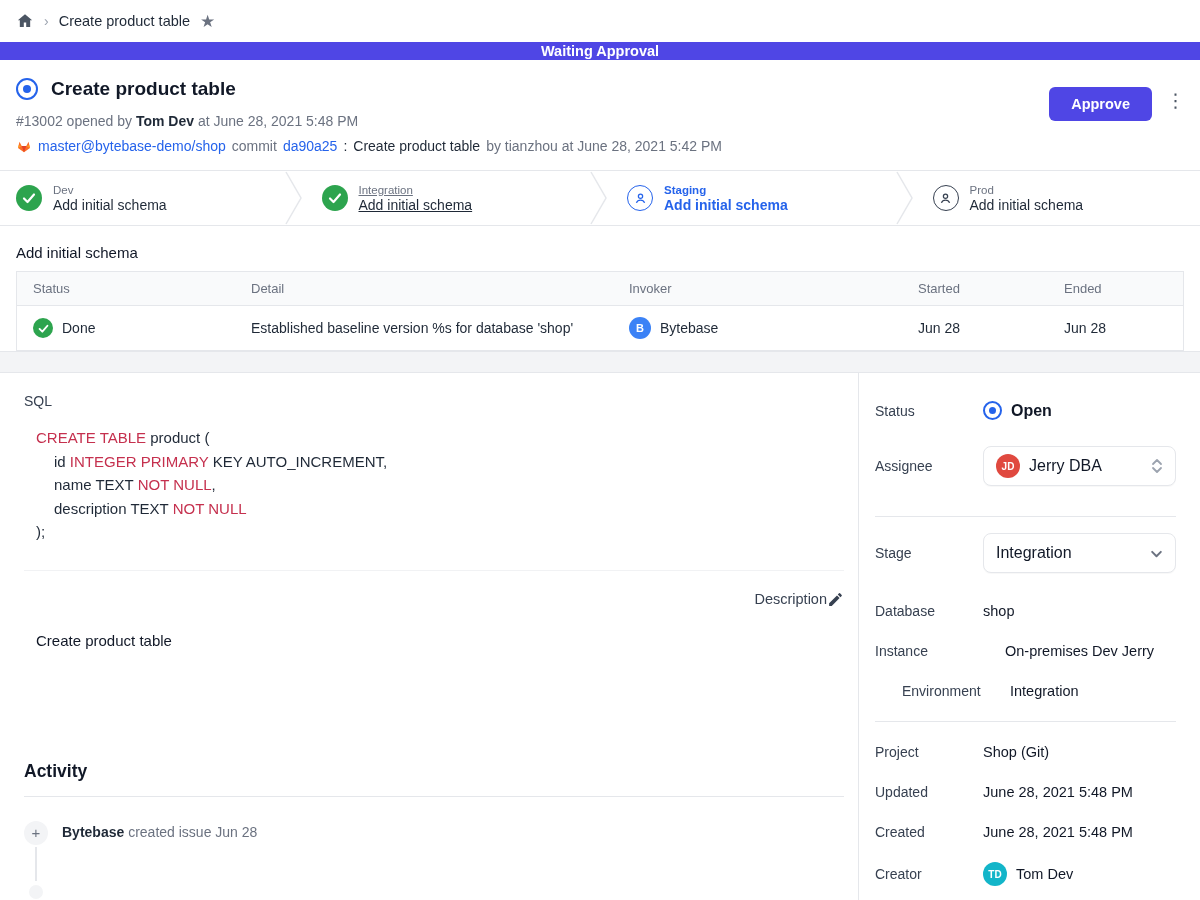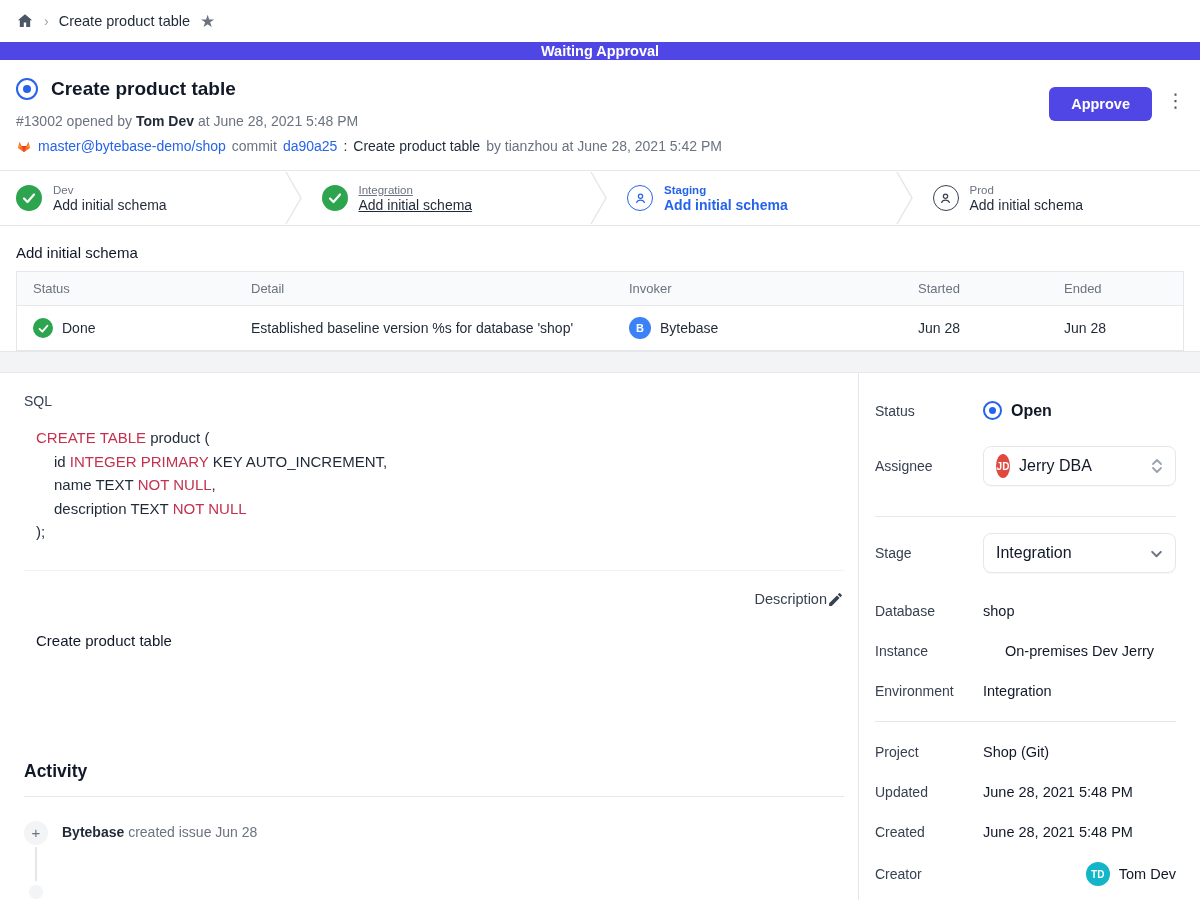--- a/index.html
+++ b/index.html
@@ -53,21 +53,21 @@
   .t-row { display:grid; grid-template-columns:218px 378px 289px 146px 1fr; align-items:center; }
   .t-head { background:#f9fafb; border-bottom:1px solid #e5e7eb; }
   .t-head > div { font-size:13px; color:#6b7280; padding:9px 16px; }
   .t-body > div { font-size:14px; color:#1f2937; padding:11px 16px; }
   .cell-status { display:flex; align-items:center; gap:9px; }
   .check-sm { width:20px; height:20px; border-radius:50%; background:var(--success); display:flex; align-items:center; justify-content:center; }
   .check-sm svg { width:11px; height:11px; }
   .invoker { display:flex; align-items:center; gap:9px; }
   .avatar { border-radius:50%; color:#fff; display:flex; align-items:center; justify-content:center; font-weight:700; flex:0 0 auto; }
   .av-b { width:22px; height:22px; background:var(--avatar-blue); font-size:11px; }
-  .av-jd { width:14px; height:24px; background:var(--avatar-red); font-size:10px; }
+  .av-jd { width:24px; height:24px; background:var(--avatar-red); font-size:10px; }
   .av-td { width:24px; height:24px; background:var(--avatar-teal); font-size:10px; }
 
   .gray-band { height:22px; background:#f3f4f6; border-top:1px solid #e5e7eb; border-bottom:1px solid #e5e7eb; flex:0 0 auto; }
 
   
   .lower { flex:1 1 auto; display:flex; overflow:hidden; }
   .main { flex:1 1 auto; padding:20px 14px 0 24px; position:relative; }
   .sidebar { width:342px; flex:0 0 auto; border-left:1px solid #e5e7eb; padding:20px 24px 0 16px; }
 
   .sql-label { font-size:14px; color:#374151; }
@@ -94,21 +94,21 @@
   .sb-row { display:grid; grid-template-columns:108px 1fr; align-items:center; }
   .sb-label { font-size:14px; color:#374151; }
   .sb-value { font-size:14.5px; color:#111827; font-weight:500; }
   .status-val { display:flex; align-items:center; gap:9px; font-size:16px; font-weight:600; color:#111827; }
   .open-icon-sm { width:19px; height:19px; border:2px solid var(--link); border-radius:50%; position:relative; }
   .open-icon-sm::after { content:""; position:absolute; left:50%; top:50%; width:7px; height:7px; margin:-3.5px 0 0 -3.5px; border-radius:50%; background:var(--link); }
   .select-box { height:40px; border:1px solid #e5e7eb; border-radius:8px; background:#fff; display:flex; align-items:center; gap:9px; padding:0 12px; cursor:pointer; box-shadow:0 1px 1px rgba(0,0,0,.03); }
   .select-box .grow { flex:1; font-size:16px; color:#111827; }
   .caret { color:#9ca3af; }
   .sb-hr { height:1px; background:#e5e7eb; }
-  .with-av { display:flex; align-items:center; gap:9px;justify-content:flex-end; }
+  .with-av { display:flex; align-items:center; gap:9px; }
 </style>
 </head>
 <body>
 
 <div class="app">
 
   <div class="crumbbar">
     <svg class="home" viewBox="0 0 24 24" fill="currentColor">
         <path d="M12 3 2.5 11h2.6v9h5.3v-6h3.2v6h5.3v-9h2.6z"></path>
       </svg>
@@ -303,21 +303,21 @@
       </div>
 
       <div class="sb-row" style="margin-top:30px;">
         <span class="sb-label">Database</span>
         <span class="sb-value">shop</span>
       </div>
       <div class="sb-row" style="margin-top:24px;gap:22px;">
         <span class="sb-label">Instance</span>
         <span class="sb-value">On-premises Dev Jerry</span>
       </div>
-      <div class="sb-row" style="margin-top:24px;">
+      <div class="sb-row" style="margin-top:24px;margin-left:27px;">
         <span class="sb-label">Environment</span>
         <span class="sb-value">Integration</span>
       </div>
 
       <div class="sb-hr" style="margin-top:22px;"></div>
 
       <div class="sb-row" style="margin-top:22px;">
         <span class="sb-label">Project</span>
         <span class="sb-value">Shop (Git)</span>
       </div>

